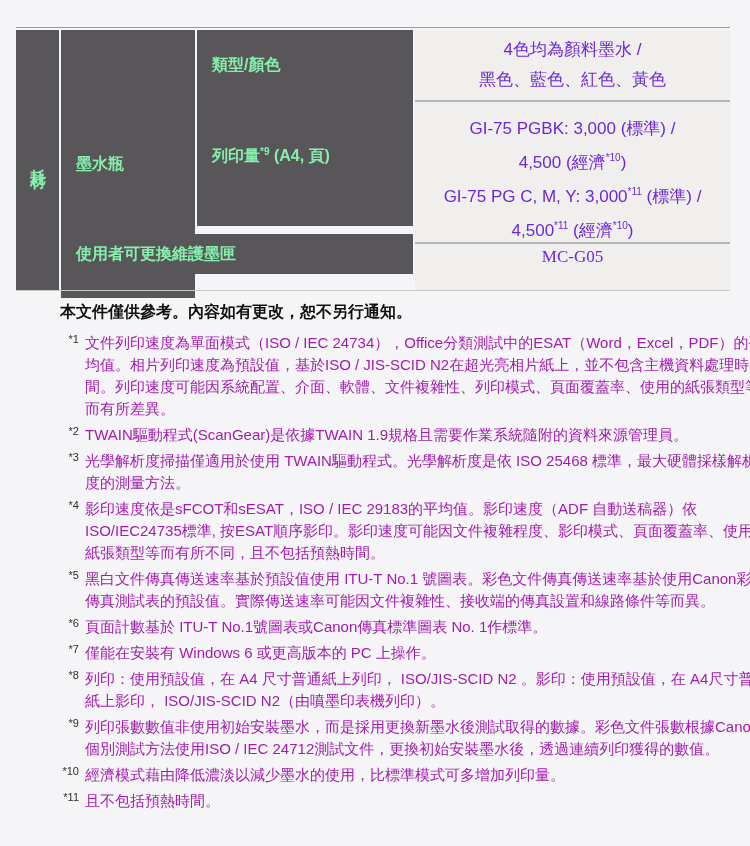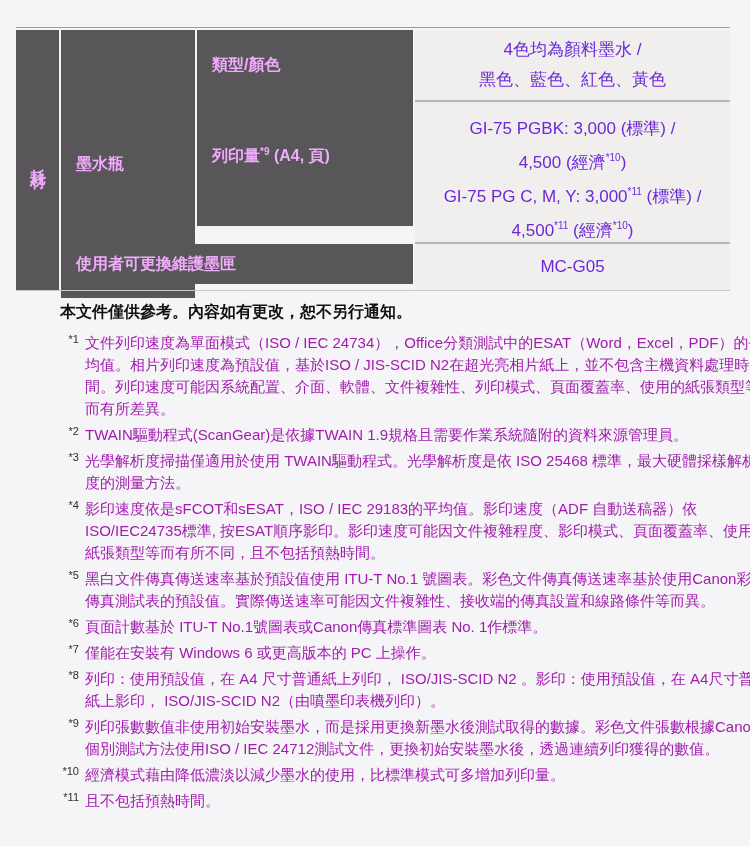--- a/index.html
+++ b/index.html
@@ -4,21 +4,21 @@
 <style>
   html,body{margin:0;padding:0;}
   body{font-family:"Liberation Sans","DejaVu Sans",sans-serif;}
   .screen{position:relative;width:750px;height:846px;background:#f5f4f6;overflow:hidden;}
 
   
   .spec-table{position:absolute;left:16px;top:30px;width:714px;height:260px;}
   .spec-table::before{content:"";position:absolute;left:0;top:-3px;width:100%;height:1px;background:#9b9b9b;}
   .spec-table::after{content:"";position:absolute;left:0;bottom:-1px;width:100%;height:1px;background:#c9c9c9;}
   .cell{position:absolute;box-sizing:border-box;}
-  .dark{background:#585659;color:#f0abfc;font-weight:bold;font-size:16px;display:flex;align-items:center;}
+  .dark{background:#585659;color:#86efac;font-weight:bold;font-size:16px;display:flex;align-items:center;}
   .dark.pad{padding-left:15px;}
   .light-panel{position:absolute;left:399px;top:0;width:315px;height:260px;background:#f0efed;}
   .hline{position:absolute;left:399px;width:315px;height:2px;background:#b5b5b5;}
   .hline.r1{top:70px;}
   .hline.r2{top:212px;}
   .vcell{position:absolute;left:399px;width:315px;color:#6d28d9;font-size:17px;
          display:flex;flex-direction:column;align-items:center;justify-content:center;text-align:center;}
   .vcell .vline{line-height:30px;}
   .vcell.big .vline{line-height:34px;}
   sup{font-size:10px;vertical-align:super;line-height:0;}
@@ -49,37 +49,37 @@
     </div>
 
     <div class="cell dark pad" style="left:181px;top:0;width:216px;height:70px;">
       <span>類型/顏色</span>
     </div>
 
     <div class="cell dark pad" style="left:181px;top:56px;width:216px;height:140px;">
       <span>列印量<sup>*9</sup> (A4, 頁)</span>
     </div>
 
-    <div class="cell dark pad" style="left:45px;top:214px;width:352px;height:40px;">
+    <div class="cell dark pad" style="left:45px;top:204px;width:352px;height:40px;">
       <span>使用者可更換維護墨匣</span>
     </div>
 
     <div class="vcell" style="top:0;height:70px;">
         <div class="vline">4色均為顏料墨水 /</div>
         <div class="vline">黑色、藍色、紅色、黃色</div>
       </div>
 
     <div class="vcell big" style="top:80px;height:140px;">
         <div class="vline">GI-75 PGBK: 3,000 (標準) /</div>
         <div class="vline">4,500 (經濟<sup>*10</sup>)</div>
         <div class="vline">GI-75 PG C, M, Y: 3,000<sup>*11</sup> (標準) /</div>
         <div class="vline">4,500<sup>*11</sup>  (經濟<sup>*10</sup>)</div>
       </div>
 
-    <div class="vcell" style="top:214px;height:46px;">
+    <div class="vcell" style="top:204px;height:46px;font-family:Liberation Serif, serif;">
         <div class="vline">MC-G05</div>
       </div>
 
     <div class="hline r1"></div>
     <div class="hline r2"></div>
   </div>
 
   <div class="content">
     <div class="notice">本文件僅供參考。內容如有更改，恕不另行通知。</div>
     <div id="footnotes">

